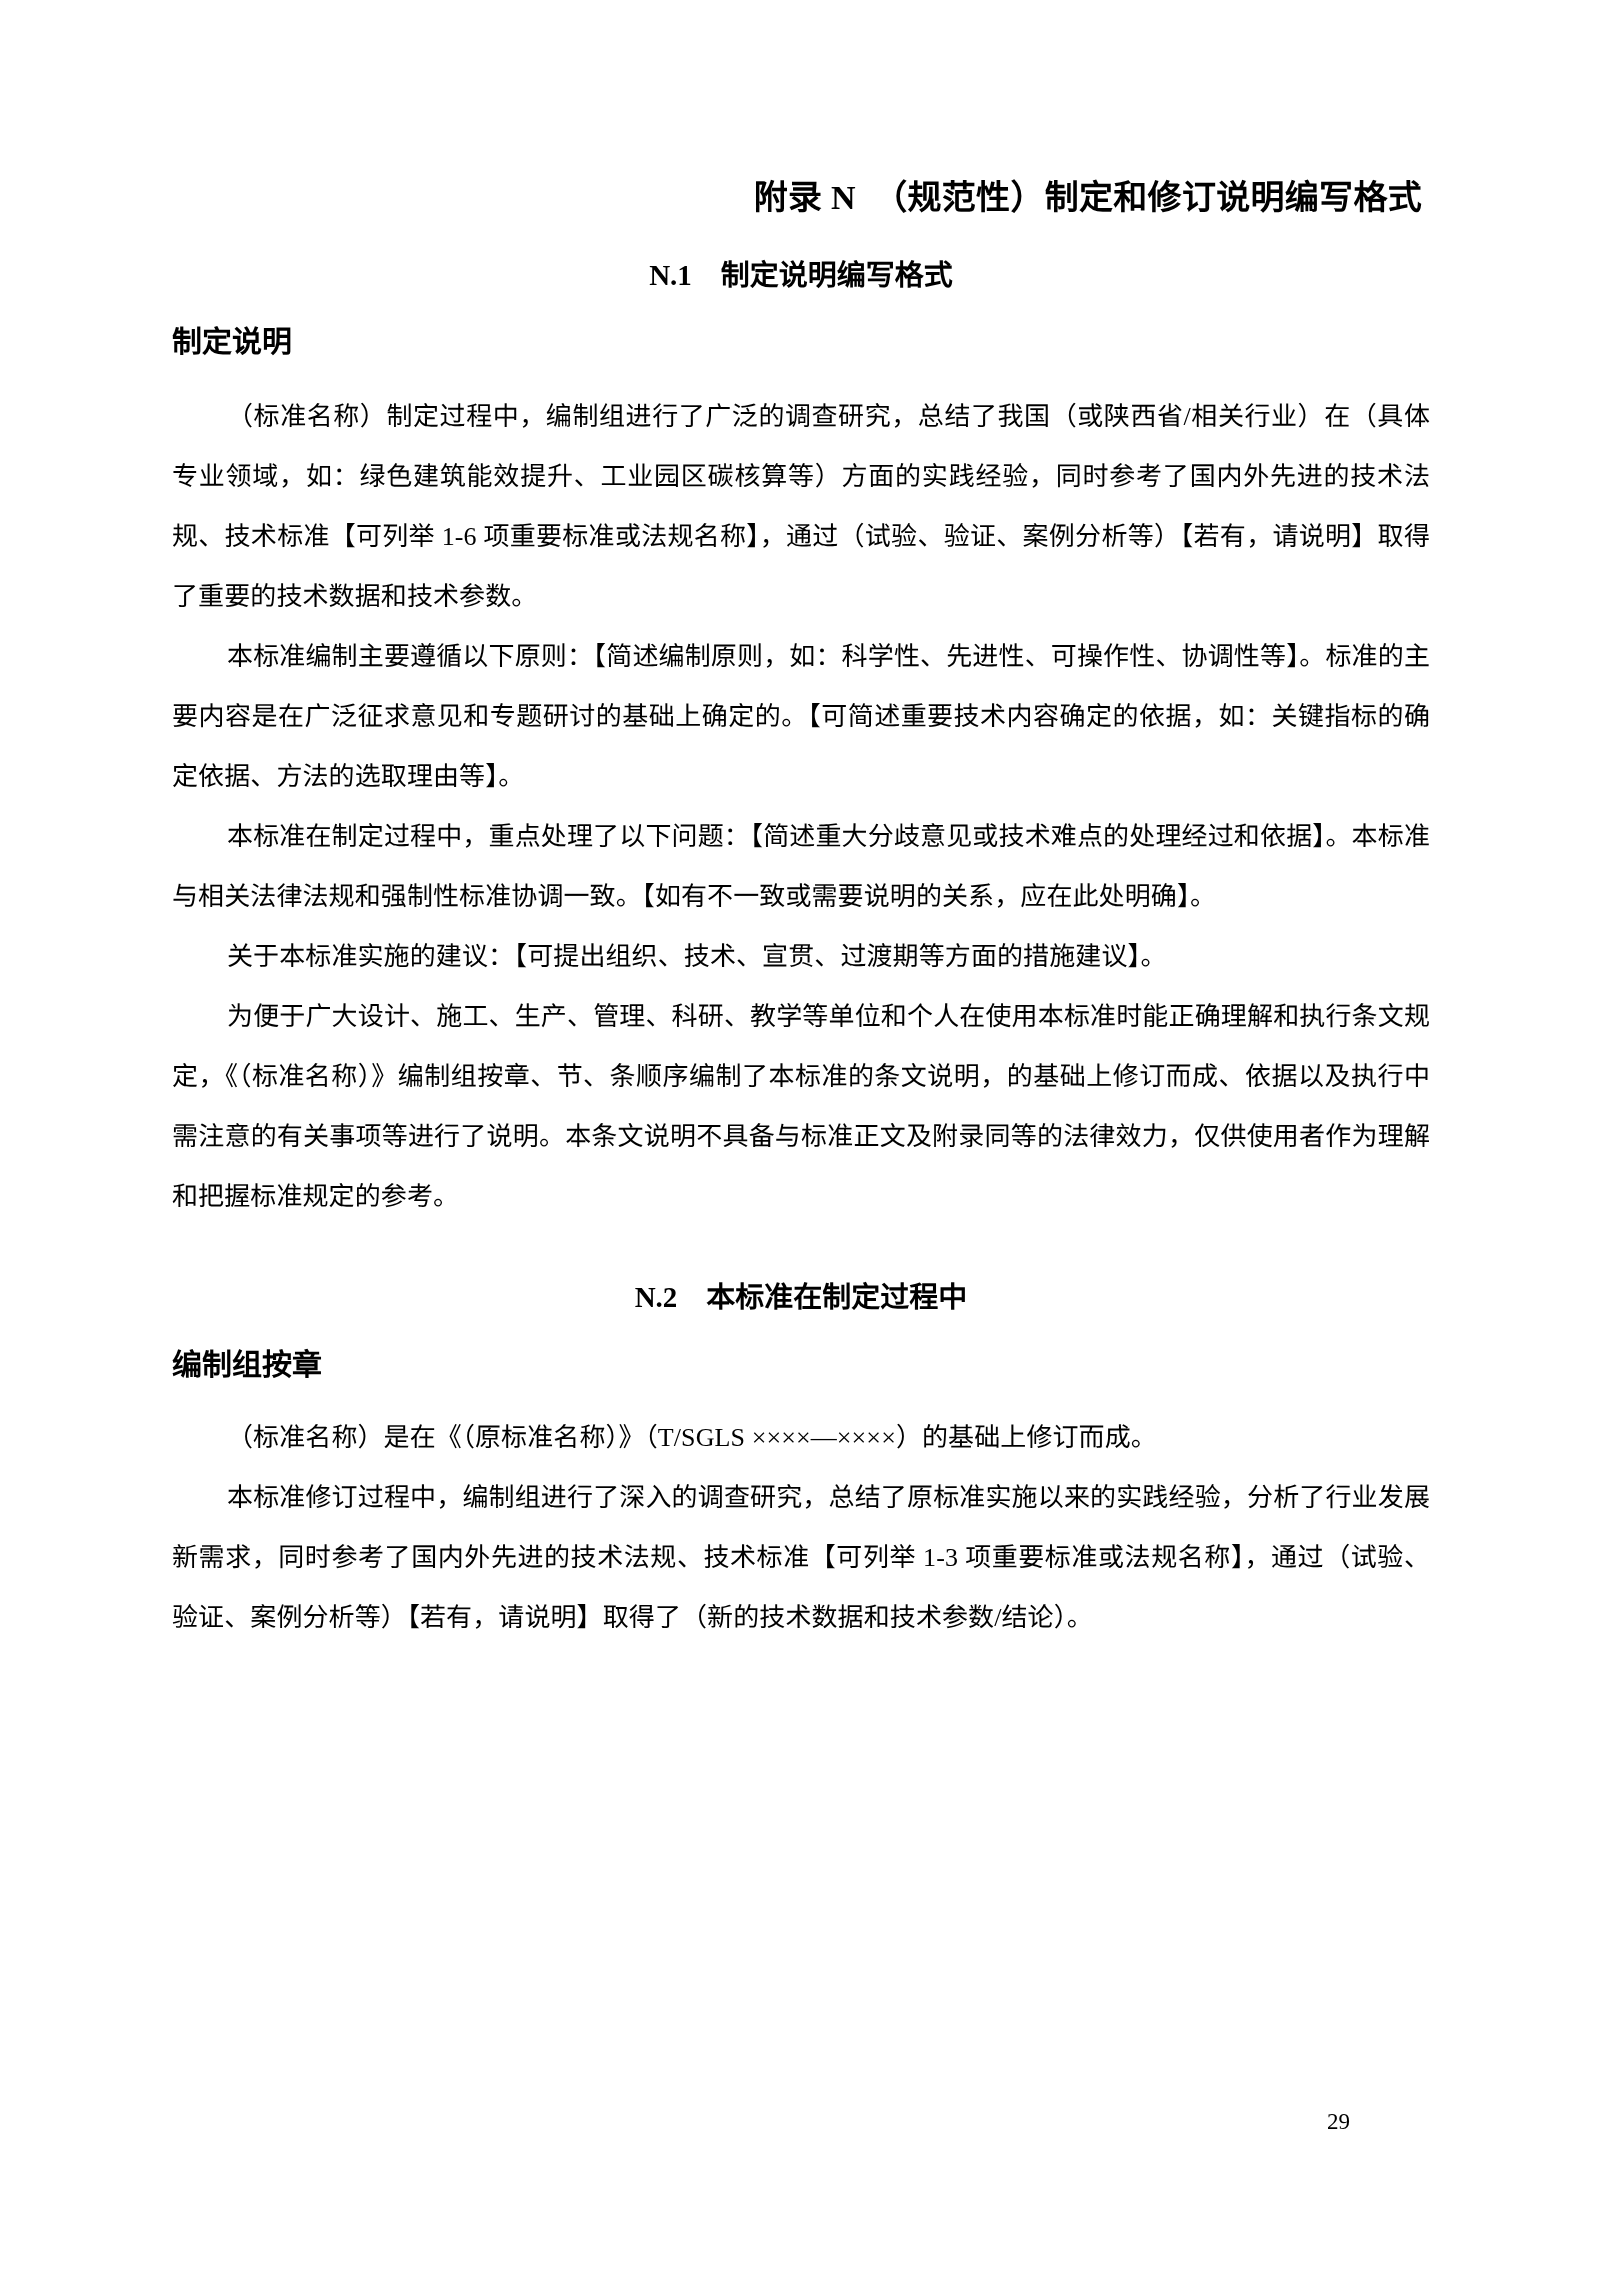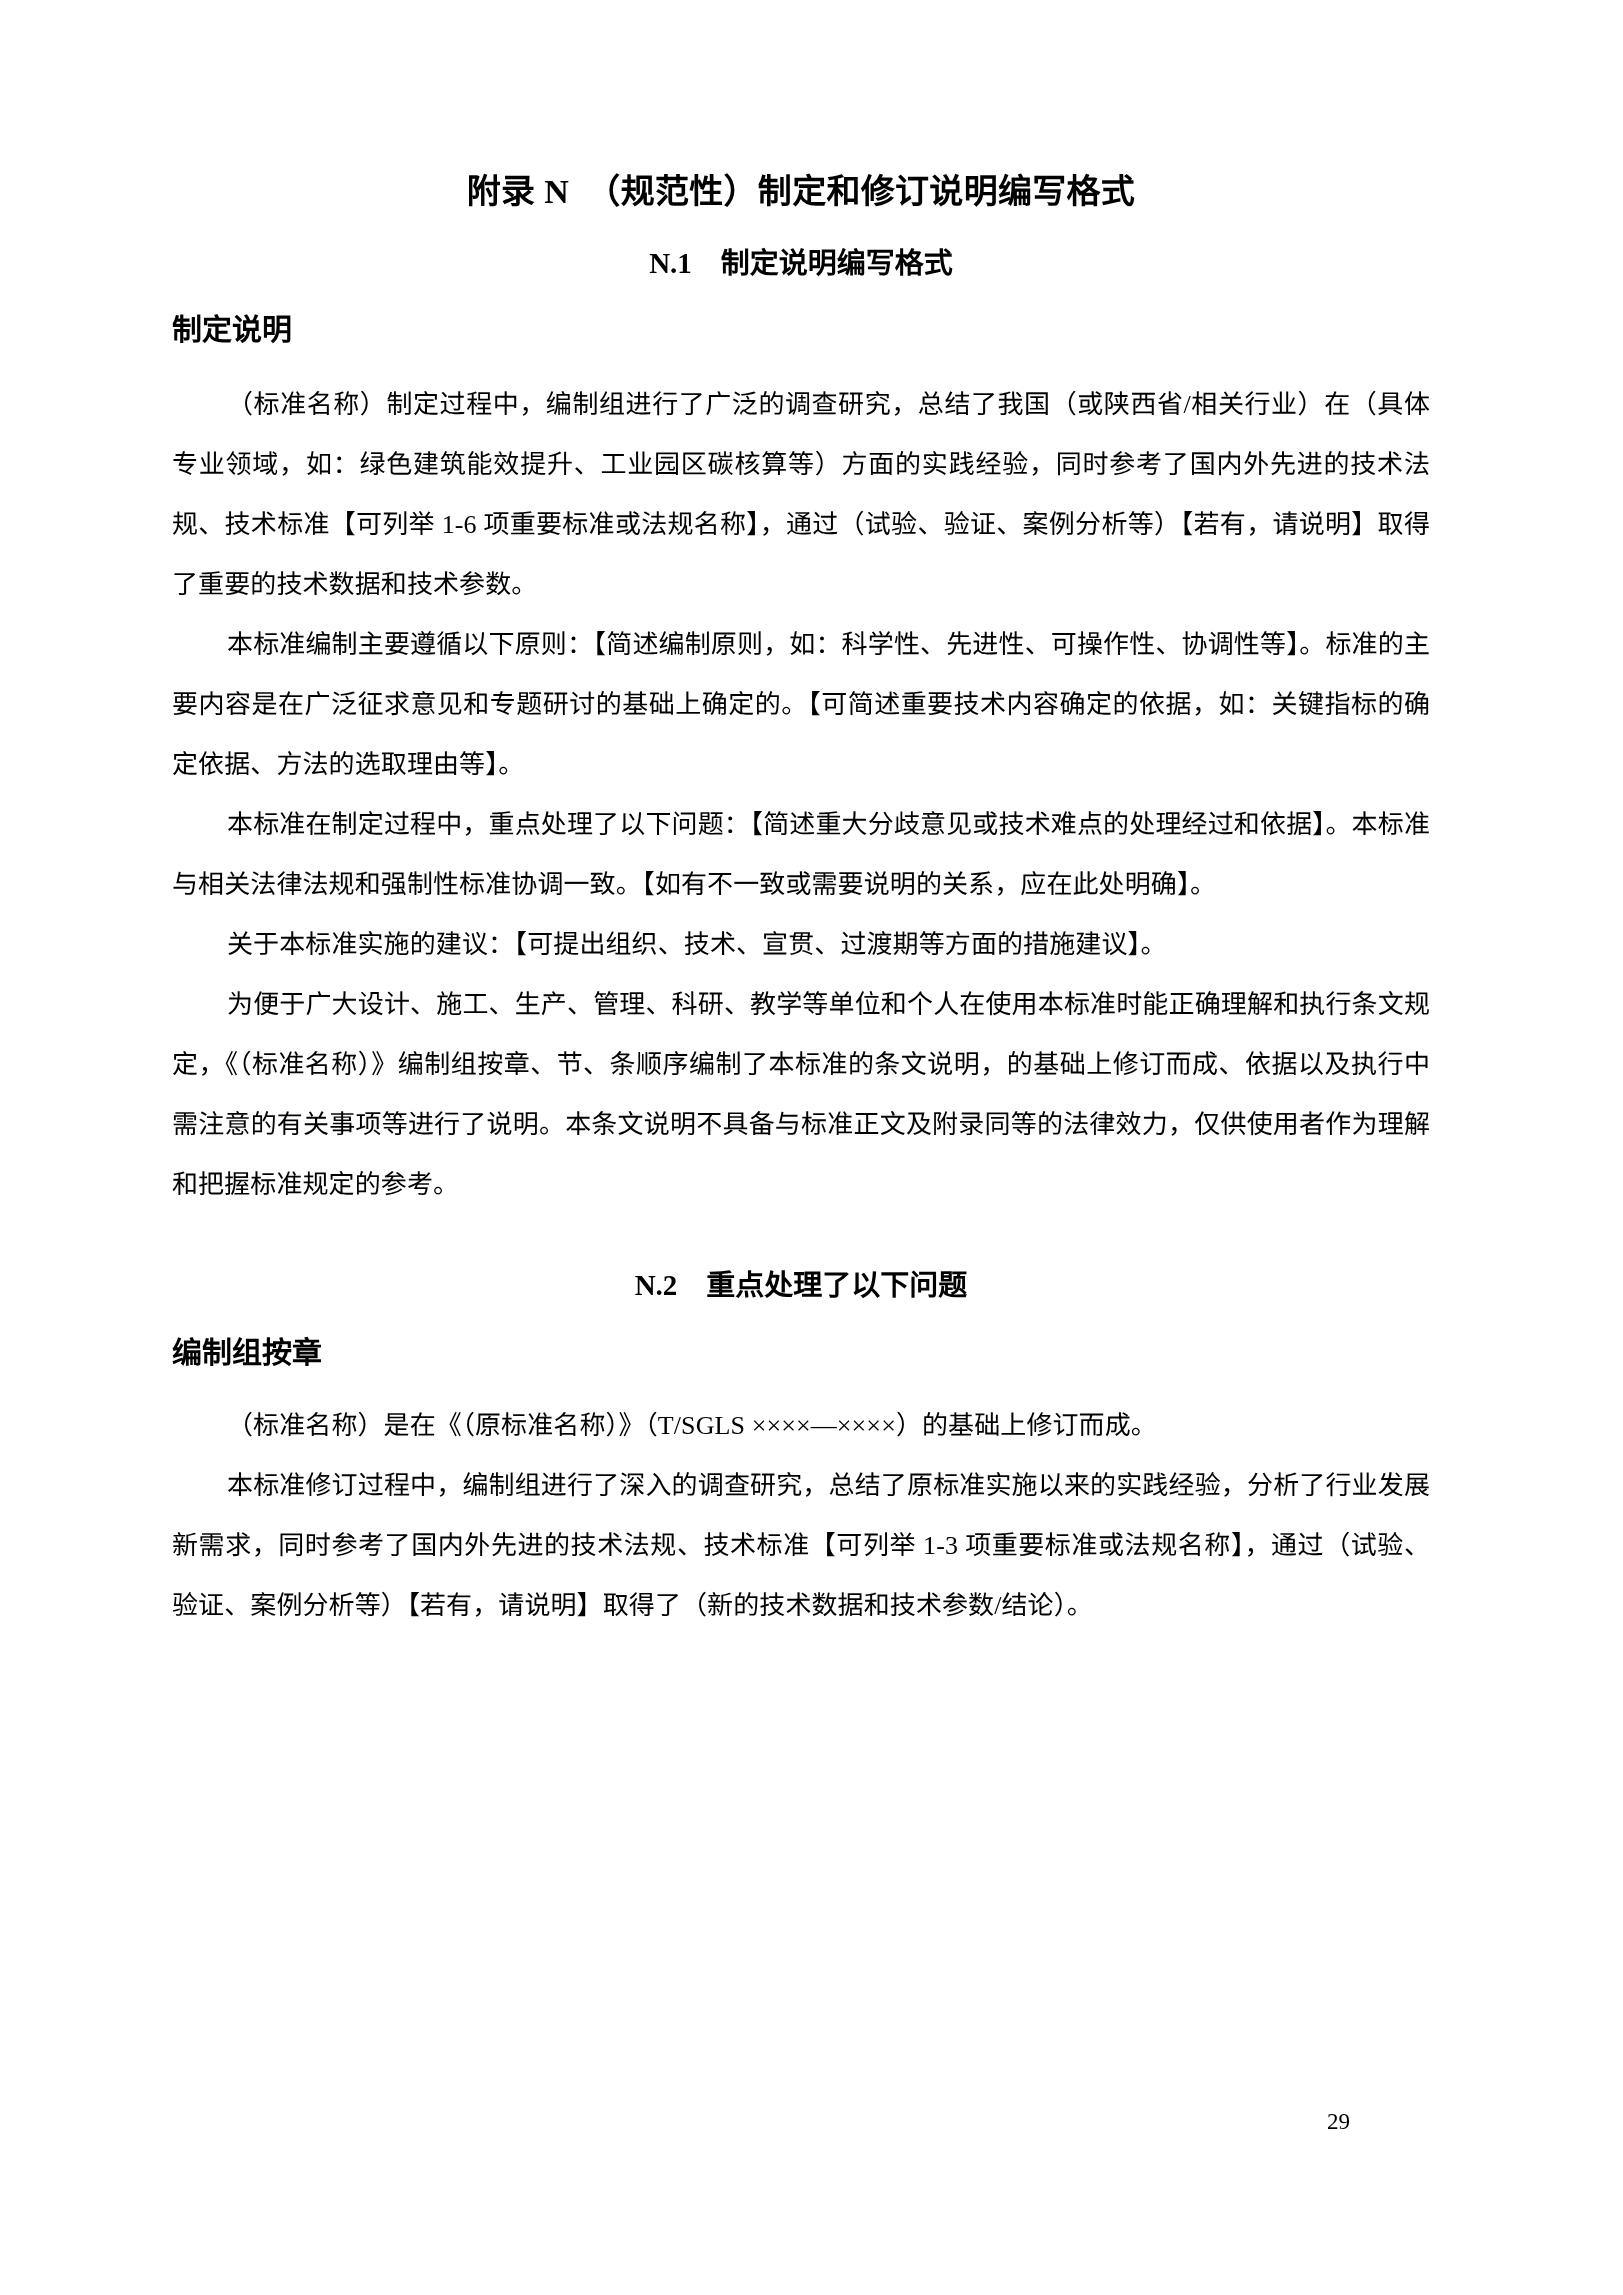--- a/index.html
+++ b/index.html
@@ -29,26 +29,26 @@
 
   .content {
     position: absolute;
     left: 172px;
     top: 0;
     width: 1258px;
   }
 
   
   .appendix-title {
-    text-align: center;
+    text-align: right;
     font-weight: bold;
     font-size: 34px;
     line-height: 1.25;
     letter-spacing: 0.3px;
-    margin: 2px;
+    margin: 8px;
     padding-top: 169px;
     white-space: pre;
   }
 
   .section-heading {
     text-align: center;
     font-weight: bold;
     font-size: 29px;
     line-height: 1.25;
     margin: 0;
@@ -119,21 +119,21 @@
     <p class="body-para first-body-para">（标准名称）制定过程中，编制组进行了广泛的调查研究，总结了我国（或陕西省/相关行业）在（具体专业领域，如：绿色建筑能效提升、工业园区碳核算等）方面的实践经验，同时参考了国内外先进的技术法规、技术标准【可列举 1-6 项重要标准或法规名称】，通过（试验、验证、案例分析等）【若有，请说明】取得了重要的技术数据和技术参数。</p>
 
     <p class="body-para">本标准编制主要遵循以下原则：【简述编制原则，如：科学性、先进性、可操作性、协调性等】。标准的主要内容是在广泛征求意见和专题研讨的基础上确定的。【可简述重要技术内容确定的依据，如：关键指标的确定依据、方法的选取理由等】。</p>
 
     <p class="body-para">本标准在制定过程中，重点处理了以下问题：【简述重大分歧意见或技术难点的处理经过和依据】。本标准与相关法律法规和强制性标准协调一致。【如有不一致或需要说明的关系，应在此处明确】。</p>
 
     <p class="body-para">关于本标准实施的建议：【可提出组织、技术、宣贯、过渡期等方面的措施建议】。</p>
 
     <p class="body-para">为便于广大设计、施工、生产、管理、科研、教学等单位和个人在使用本标准时能正确理解和执行条文规定，《（标准名称）》编制组按章、节、条顺序编制了本标准的条文说明，的基础上修订而成、依据以及执行中需注意的有关事项等进行了说明。本条文说明不具备与标准正文及附录同等的法律效力，仅供使用者作为理解和把握标准规定的参考。</p>
 
-    <h2 class="section-heading nb gap-before-n2">N.2　重点处理了以下问题</h2>
+    <h2 class="section-heading nb gap-before-n2">N.2　本标准在制定过程中</h2>
 
     <h3 class="doc-heading nb">编制组按章</h3>
 
     <p class="body-para n2-first-para">（标准名称）是在《（原标准名称）》（T/SGLS ××××—××××）的基础上修订而成。</p>
 
     <p class="body-para">本标准修订过程中，编制组进行了深入的调查研究，总结了原标准实施以来的实践经验，分析了行业发展新需求，同时参考了国内外先进的技术法规、技术标准【可列举 1-3 项重要标准或法规名称】，通过（试验、验证、案例分析等）【若有，请说明】取得了（新的技术数据和技术参数/结论）。</p>
 
   </div>
 
   <div class="page-number">29</div>

